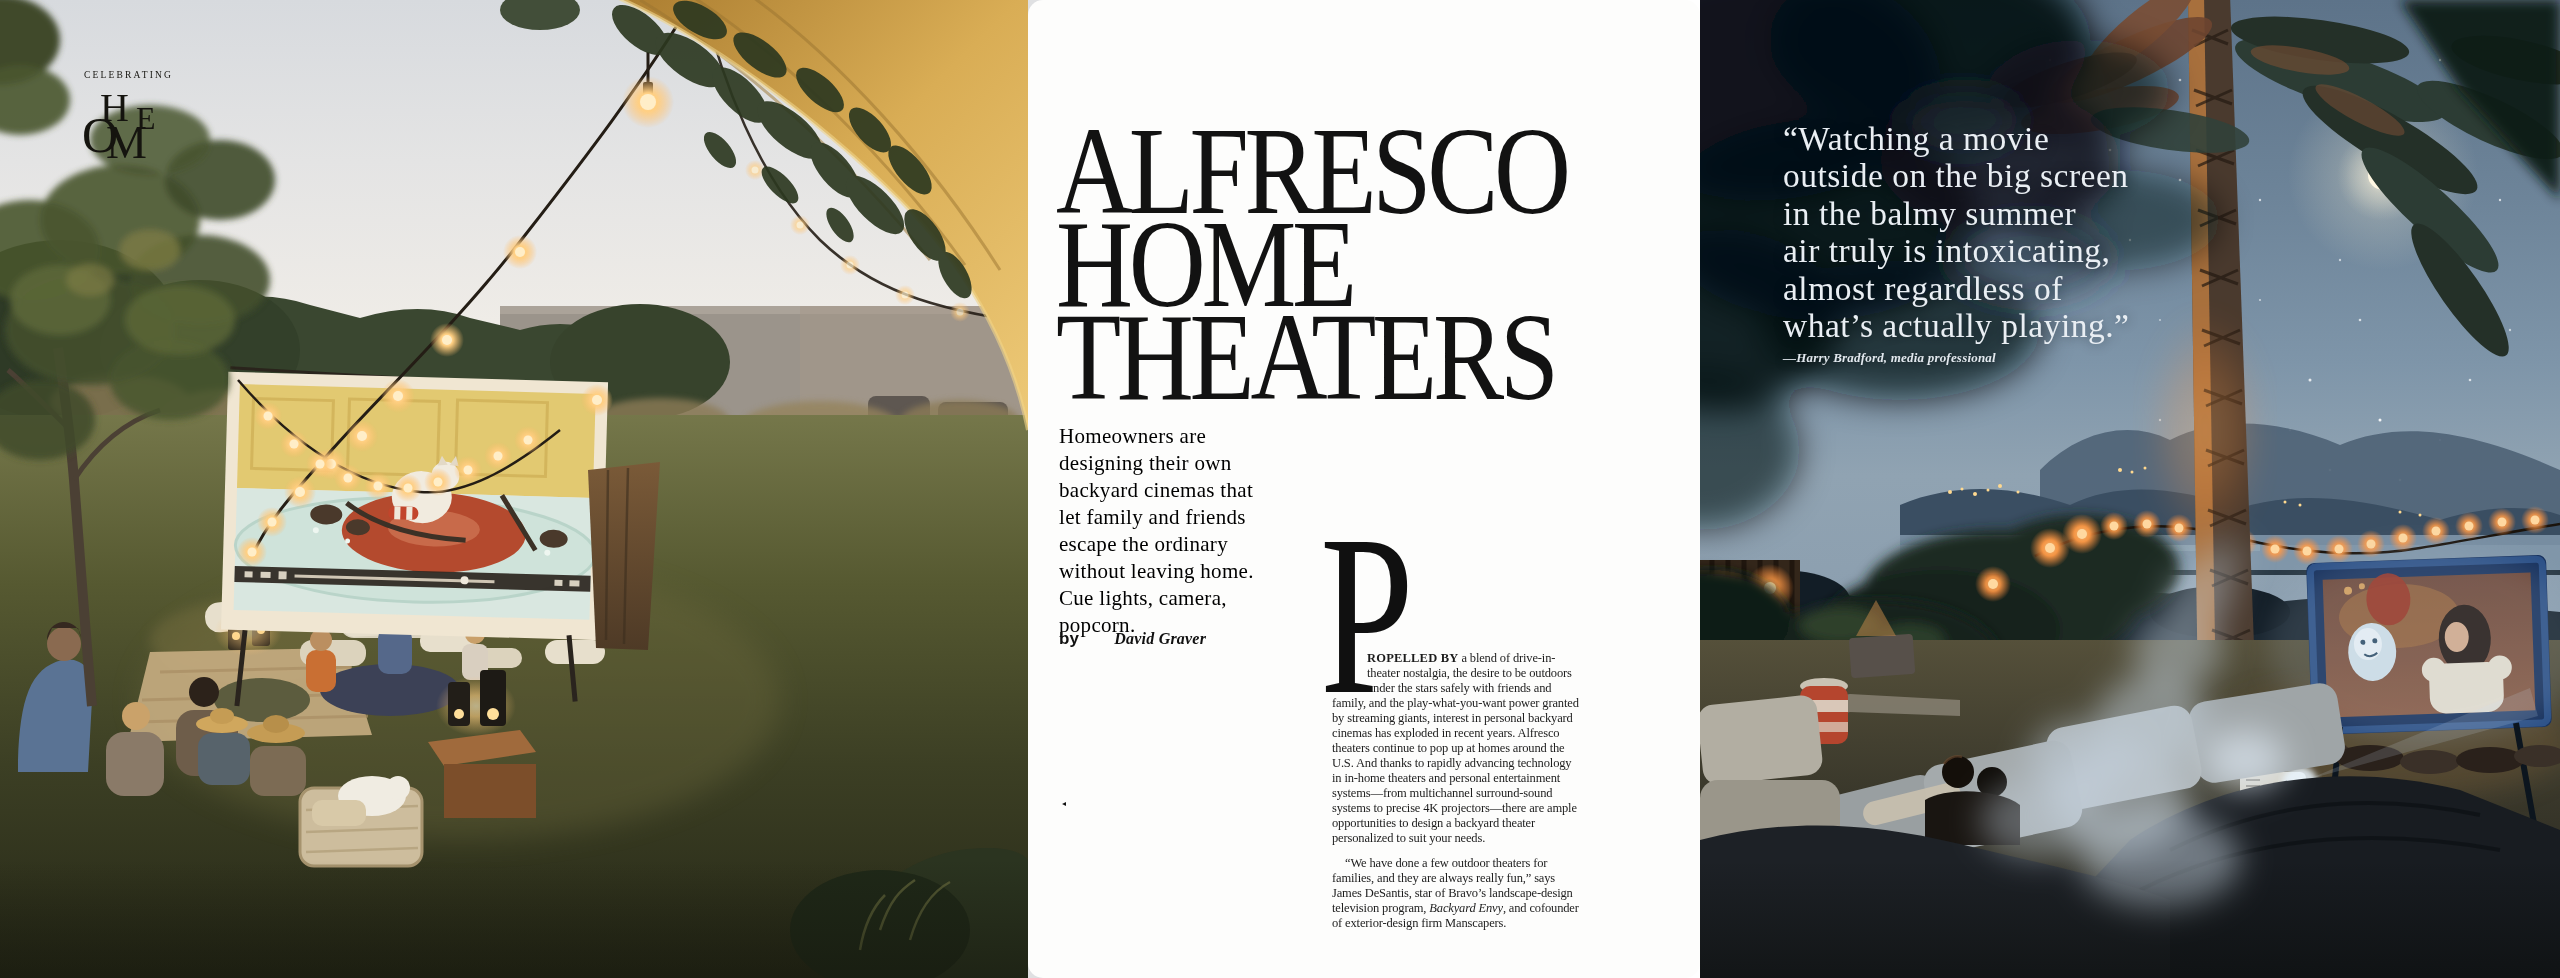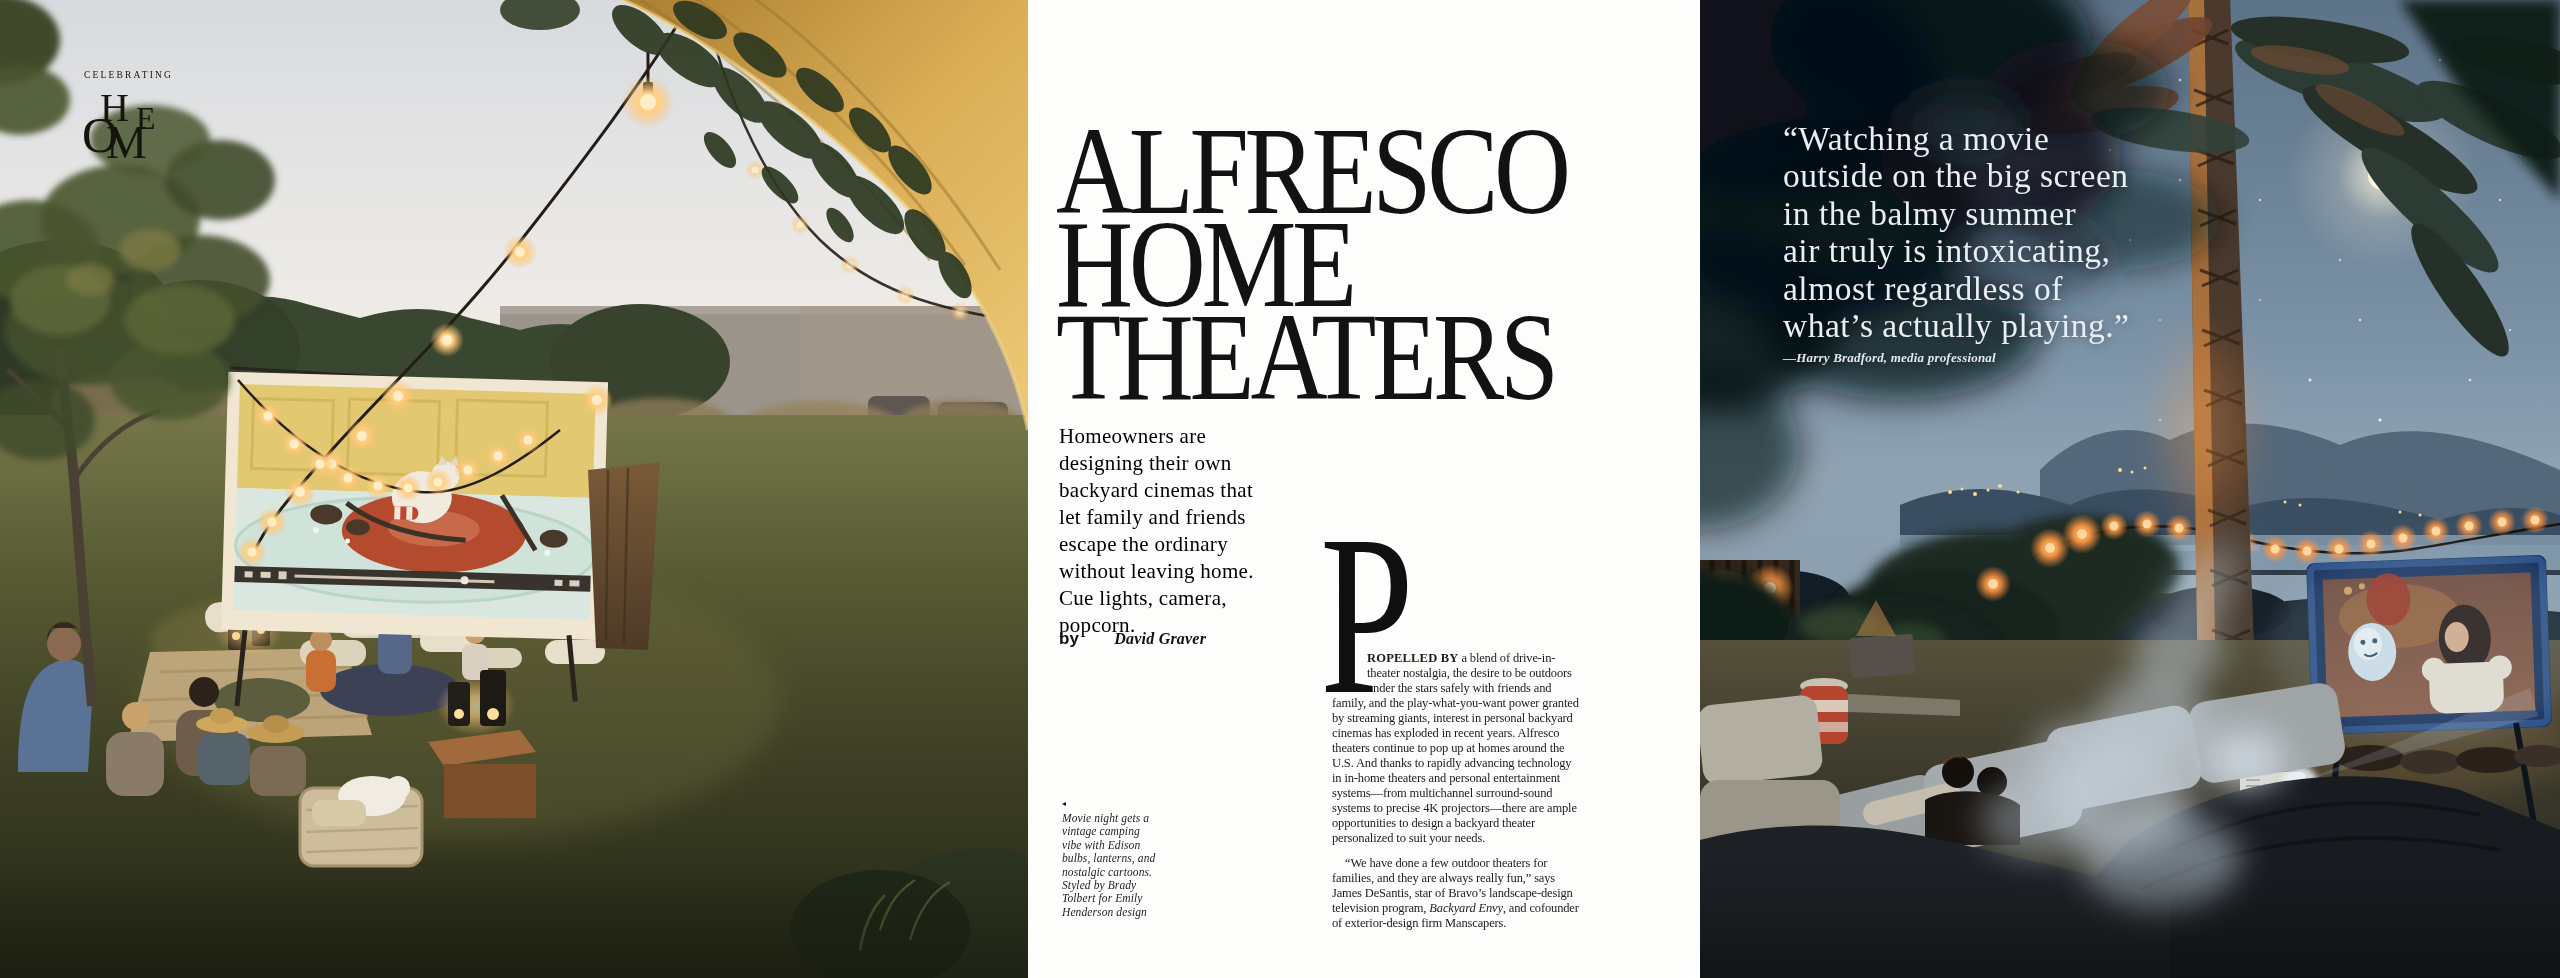--- a/index.html
+++ b/index.html
@@ -1,19 +1,19 @@
 <!DOCTYPE html>
 <html><head>
 <meta charset="utf-8">
 <style>
   html,body{margin:0;padding:0;background:#222;}
   #spread{position:relative;width:2560px;height:978px;overflow:hidden;background:#fff;
     font-family:"Liberation Serif",serif;}
   .panel{position:absolute;top:0;height:978px;overflow:hidden;}
-  #panel-left{left:0;width:1028px;background:#dfe0e2;}
+  #panel-left{left:0;width:1028px;background:#dfe0e2;padding-left:30px;}
   #panel-center{left:1028px;width:672px;background:#fdfdfc;border-radius:15px;}
   #panel-right{left:1700px;width:860px;background:#0f766e;}
   .photo-svg{position:absolute;left:0;top:0;display:block;}
 
   
   #brand{position:absolute;left:84px;top:70px;color:#15140f;}
   #brand .kicker{font-size:9.5px;letter-spacing:2.2px;font-weight:400;}
   #monogram{position:relative;width:90px;height:84px;margin-top:2px;}
   #monogram span{position:absolute;line-height:1;font-weight:400;}
   #mono-h{left:16px;top:6px;font-size:40px;}
@@ -383,28 +383,20 @@
     <p id="byline"><span class="by">by</span> <span class="author">David Graver</span></p>
 
     <div id="article-body">
       <span id="dropcap">P</span>
       <p id="body-p1"><span class="dc-spacer"></span><span class="lead-in">ROPELLED BY</span><span> a blend of drive-in-theater nostalgia, the desire to be outdoors under the stars safely with friends and family, and the play-what-you-want power granted by streaming giants, interest in personal backyard cinemas has exploded in recent years. Alfresco theaters continue to pop up at homes around the U.S. And thanks to rapidly advancing technology in in-home theaters and personal entertainment systems—from multichannel surround-sound systems to precise 4K projectors—there are ample opportunities to design a backyard theater personalized to suit your needs.</span></p>
       <p id="body-p2"><span>“We have done a few outdoor theaters for families, and they are always really fun,” says James DeSantis, star of Bravo’s landscape-design television program, </span><i>Backyard Envy</i><span>, and cofounder of exterior-design firm Manscapers.</span></p>
     </div>
 
     <div id="caption">
       <span class="marker">◂</span>
-      <p class="cap-text">Movie night gets a
-vintage camping
-vibe with Edison
-bulbs, lanterns, and
-nostalgic cartoons.
-Styled by Brady
-Tolbert for Emily
-Henderson design</p>
     </div>
   </section>
 
   <section class="panel" id="panel-right">
     <svg class="photo-svg" width="860" height="978" viewBox="0 0 860 978">
       <defs>
         <linearGradient id="skyR" x1="0" y1="0" x2="0" y2="1">
           <stop offset="0" stop-color="#5d7389"></stop>
             <stop offset=".3" stop-color="#6d8499"></stop>
           <stop offset=".55" stop-color="#7e95a9"></stop>

